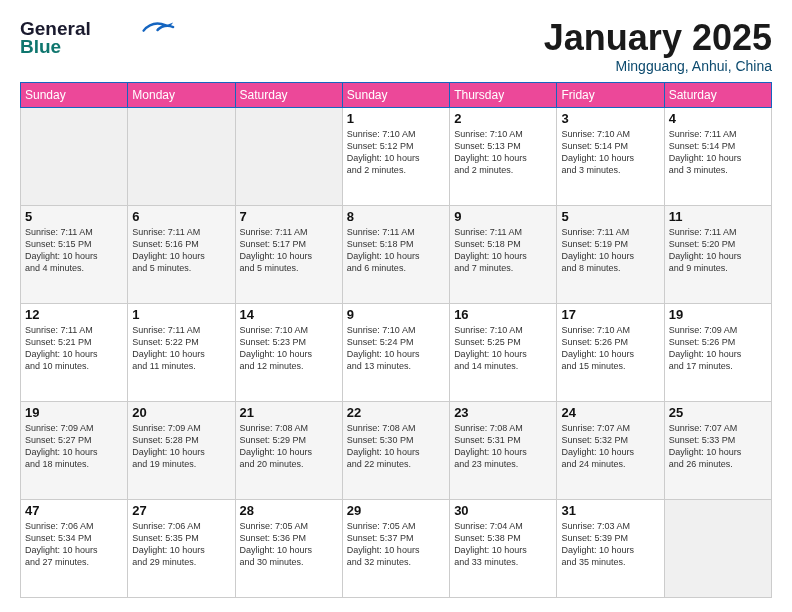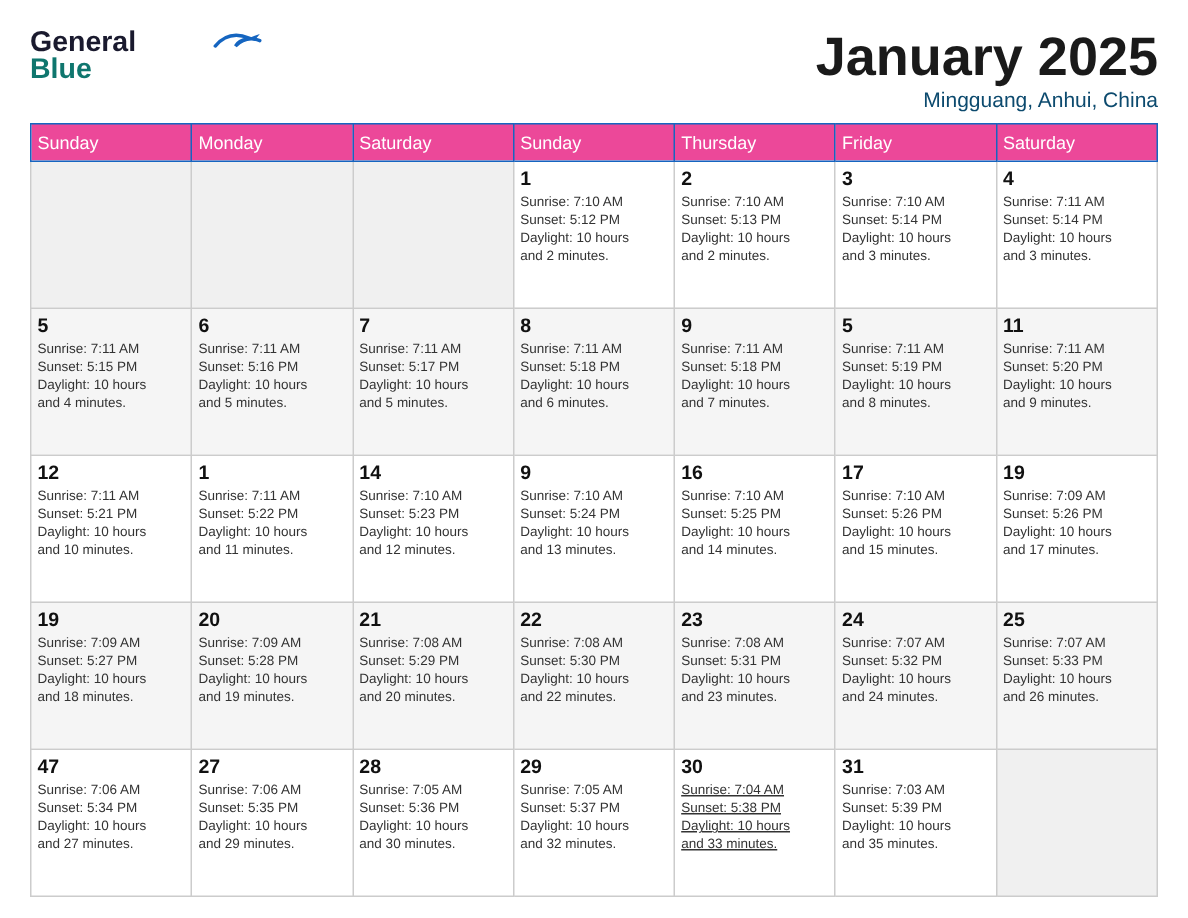--- a/index.html
+++ b/index.html
@@ -337,21 +337,21 @@
           </td>
           <td>
             <span class="day-num">29</span>
             <div class="day-info" style="white-space: pre-line;">Sunrise: 7:05 AM
 Sunset: 5:37 PM
 Daylight: 10 hours
 and 32 minutes.</div>
           </td>
           <td>
             <span class="day-num">30</span>
-            <div class="day-info" style="white-space: pre-line; text-decoration: underline;">Sunrise: 7:04 AM
+            <div class="day-info" style="white-space: pre-line;">Sunrise: 7:04 AM
 Sunset: 5:38 PM
 Daylight: 10 hours
 and 33 minutes.</div>
           </td>
           <td>
             <span class="day-num">31</span>
             <div class="day-info" style="white-space: pre-line;">Sunrise: 7:03 AM
 Sunset: 5:39 PM
 Daylight: 10 hours
 and 35 minutes.</div>

